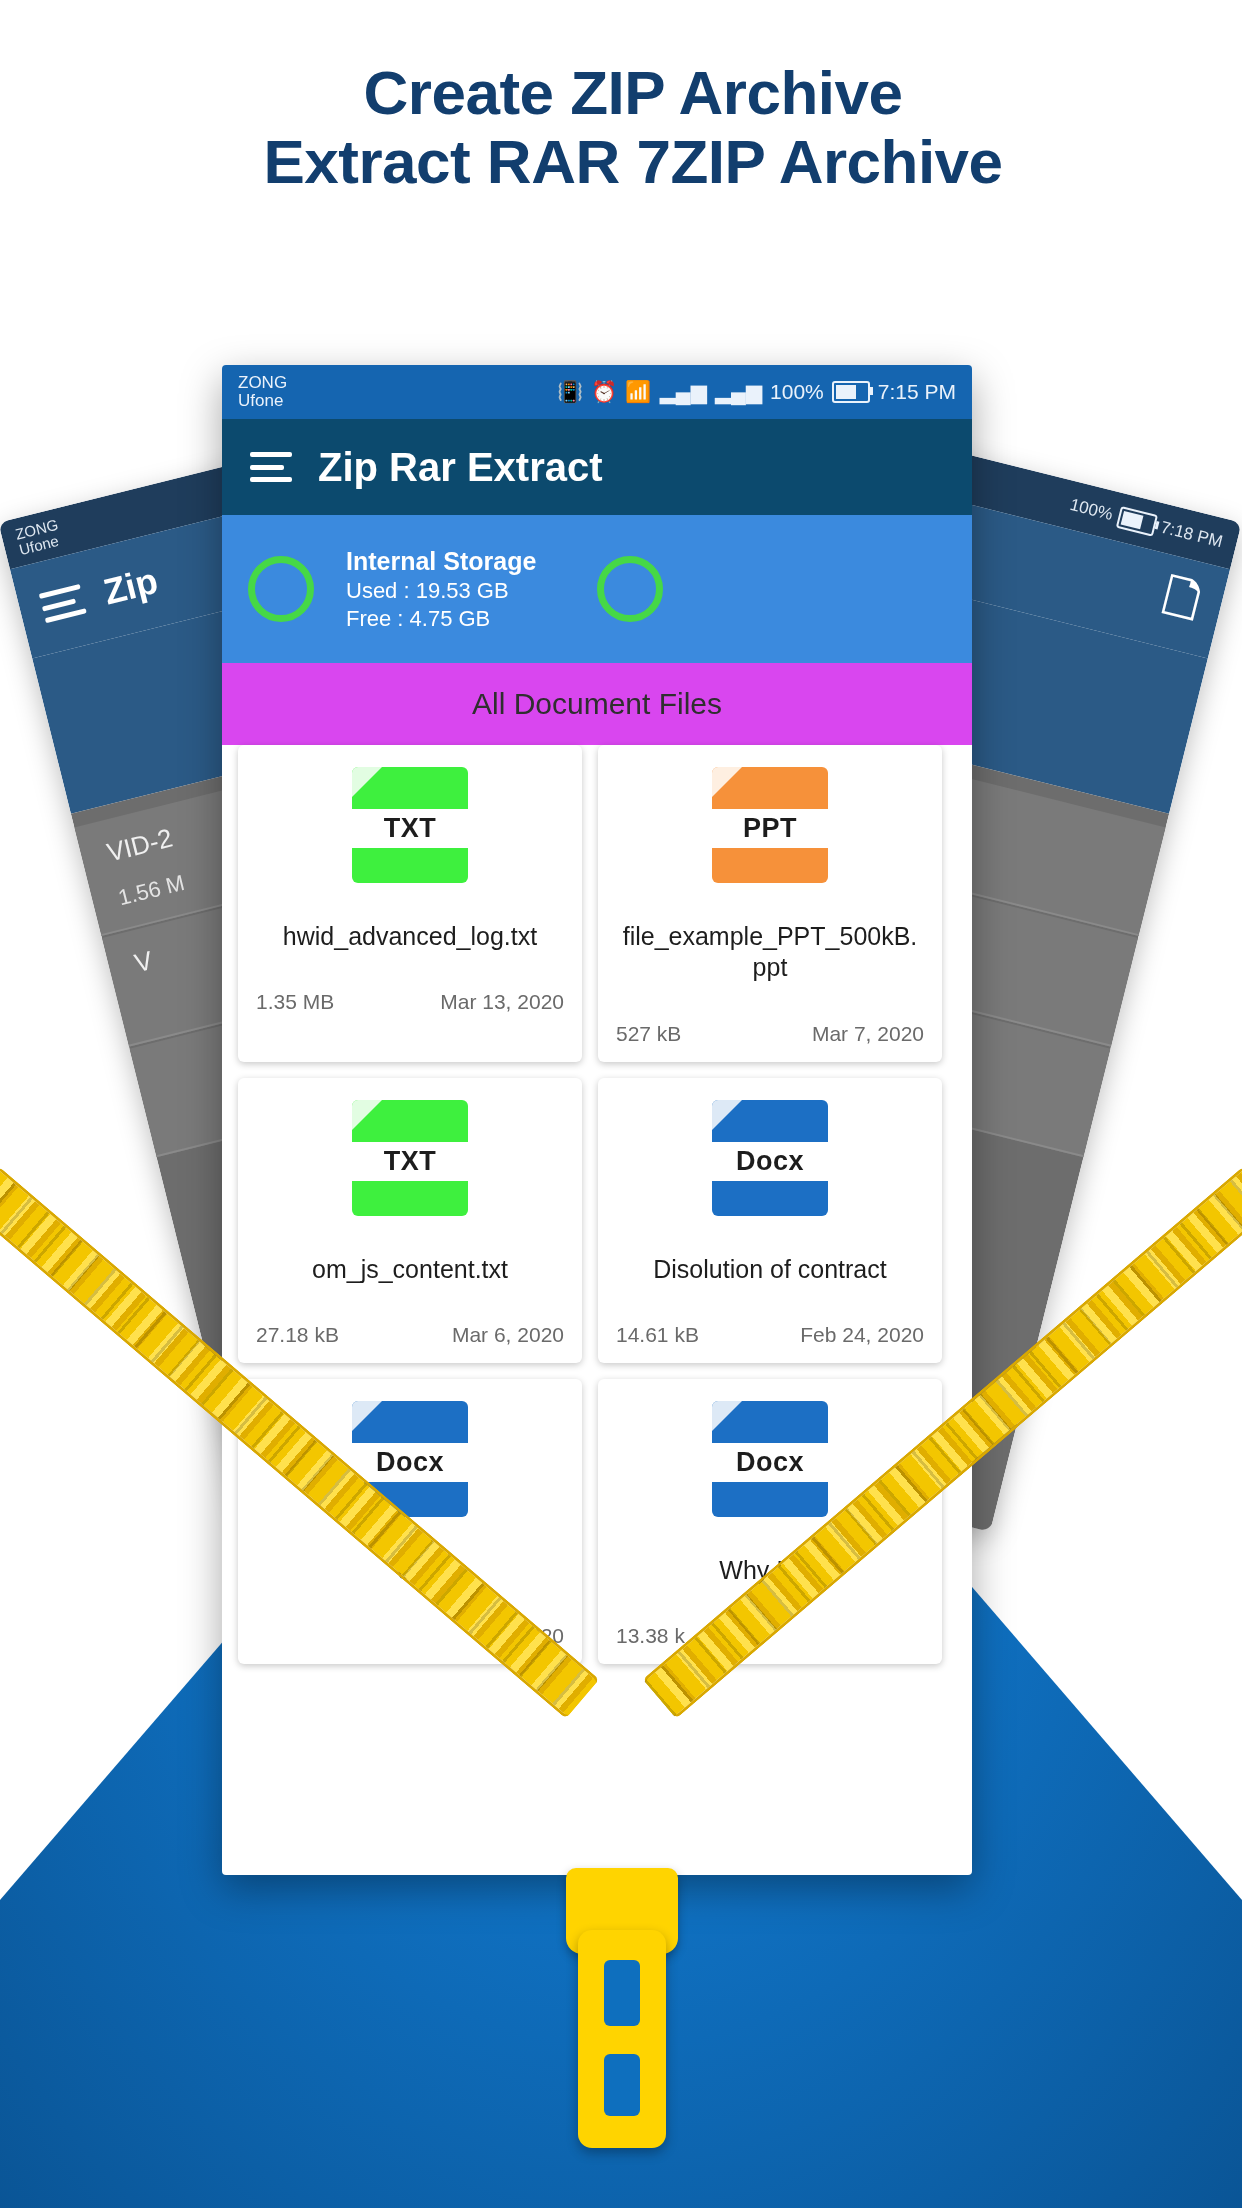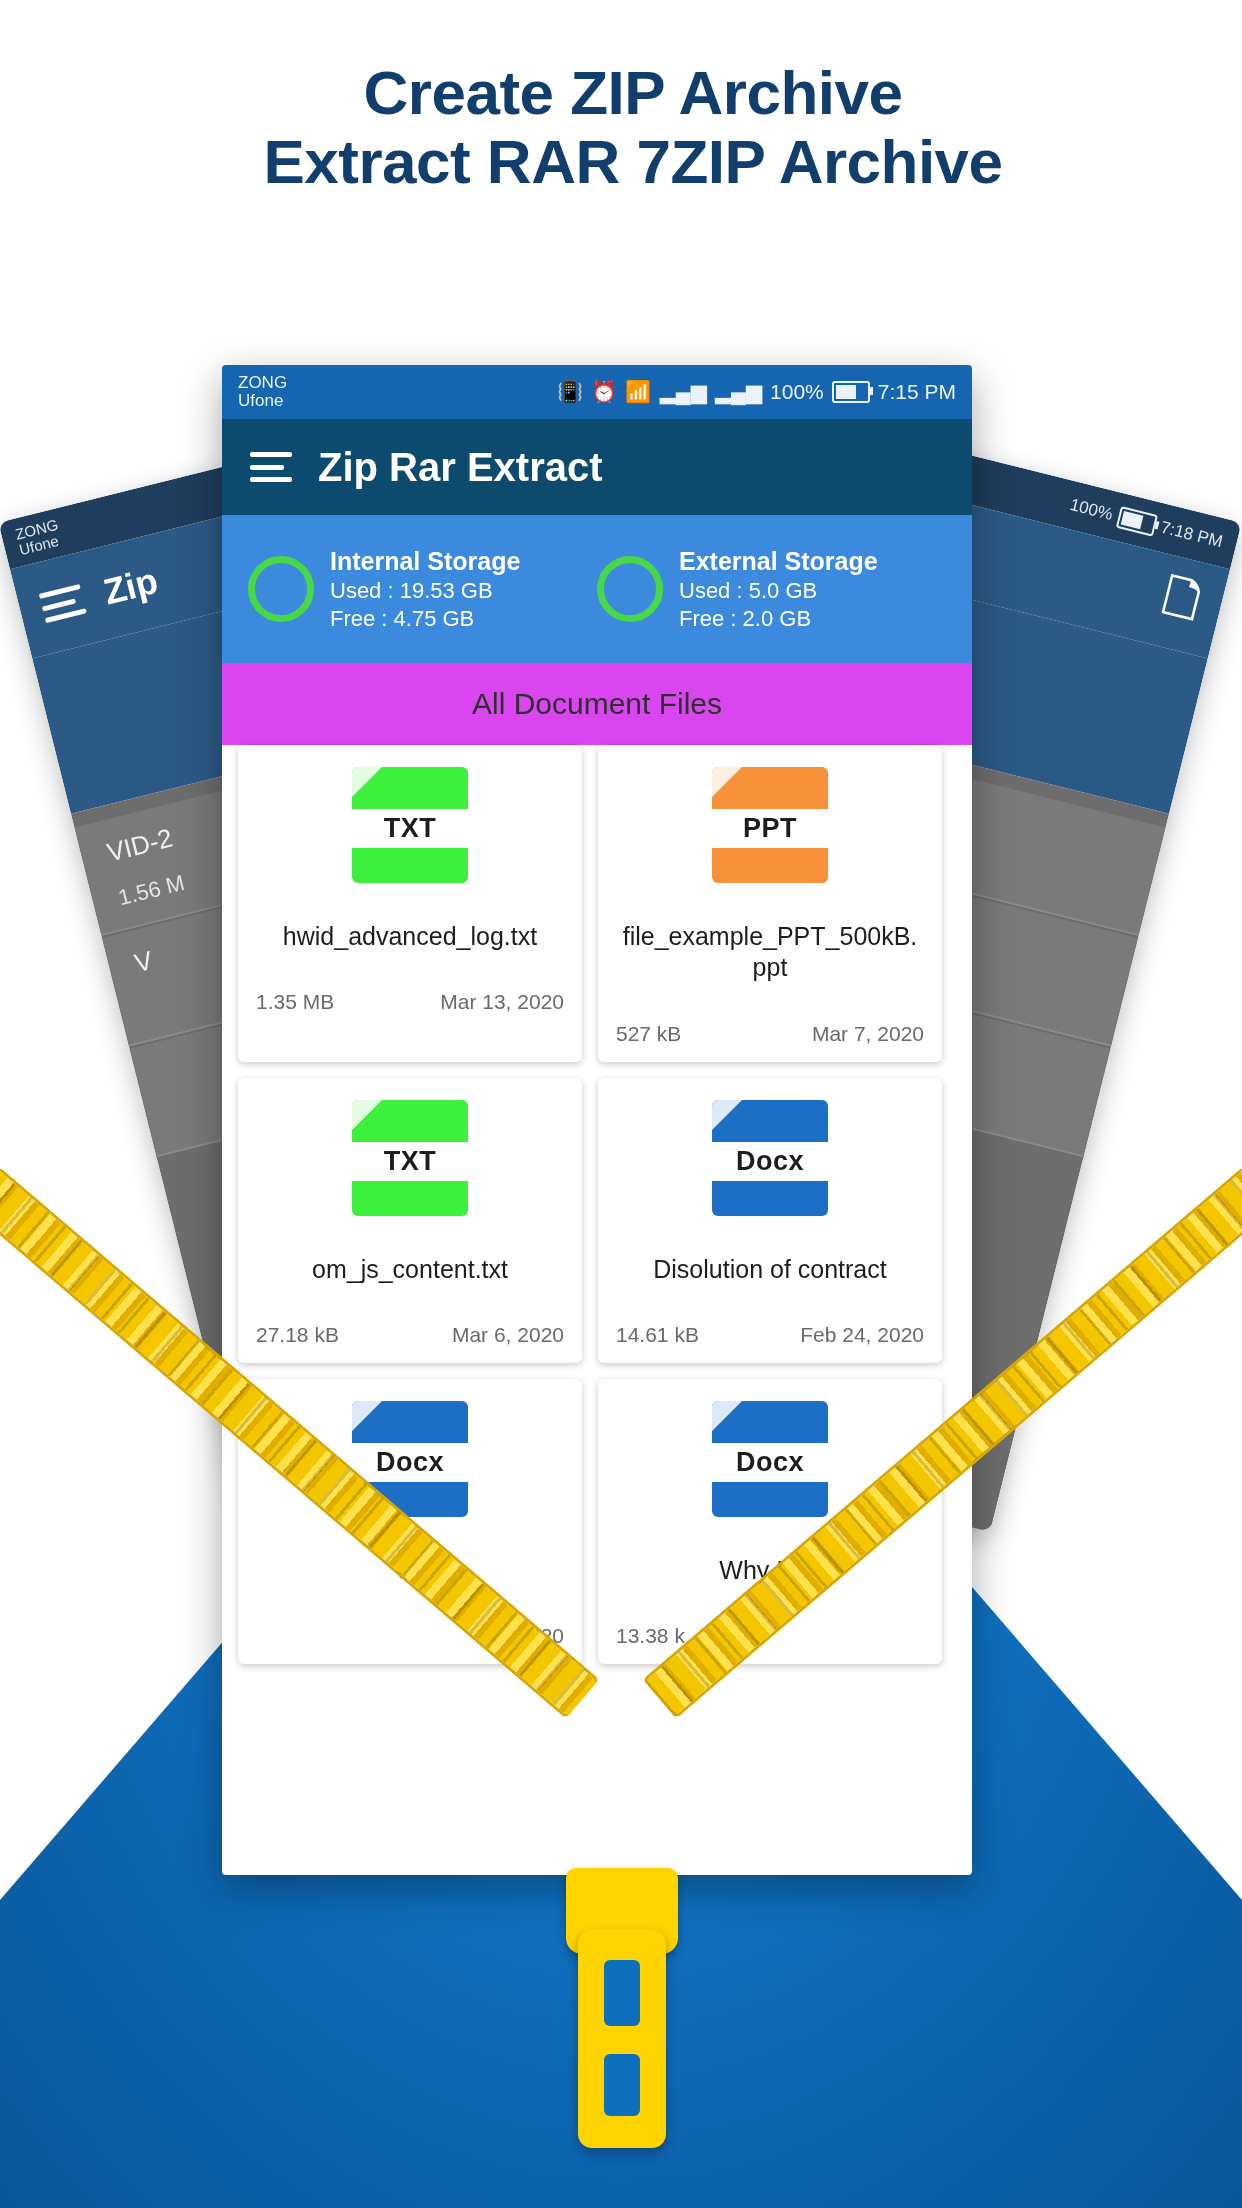--- a/index.html
+++ b/index.html
@@ -212,21 +212,21 @@
     height: 148px;
     display: flex;
     align-items: center;
     padding: 0 26px;
     box-sizing: border-box;
   }
   .storage-block {
     flex: 1;
     display: flex;
     align-items: center;
-    gap: 16px;
+    gap: 32px;
   }
   .ring {
     width: 66px; height: 66px;
     border-radius: 50%;
     border: 7px solid #46d846;
     box-sizing: border-box;
     flex: none;
   }
   .storage-text { color: #ffffff; line-height: 1.28; }
   .storage-title { font-size: 25px; font-weight: bold; }
@@ -499,25 +499,20 @@
     <div class="storage-block">
       <span class="ring"></span>
       <span class="storage-text">
         <div class="storage-title">Internal Storage</div>
         <div class="storage-line">Used : 19.53  GB</div>
         <div class="storage-line">Free : 4.75  GB</div>
       </span>
     </div>
     <div class="storage-block">
       <span class="ring"></span>
-      <span class="storage-text">
-        <div class="storage-title">External Storage</div>
-        <div class="storage-line">Used : 5.0  GB</div>
-        <div class="storage-line">Free : 2.0  GB</div>
-      </span>
     </div>
   </div>
 
   <div class="section-title">All Document Files</div>
 
   <div class="grid">
 
     <div class="card tall">
       <span class="fileicon">
         <span class="page" style="background:#3ef03e;"></span>

